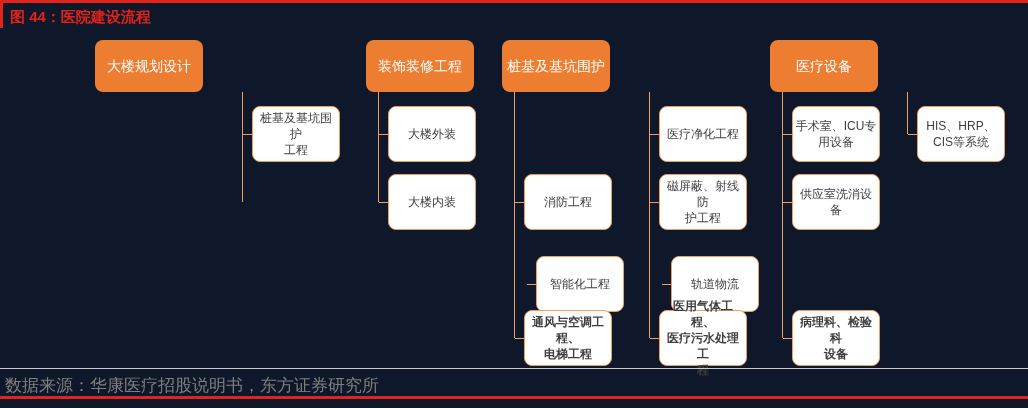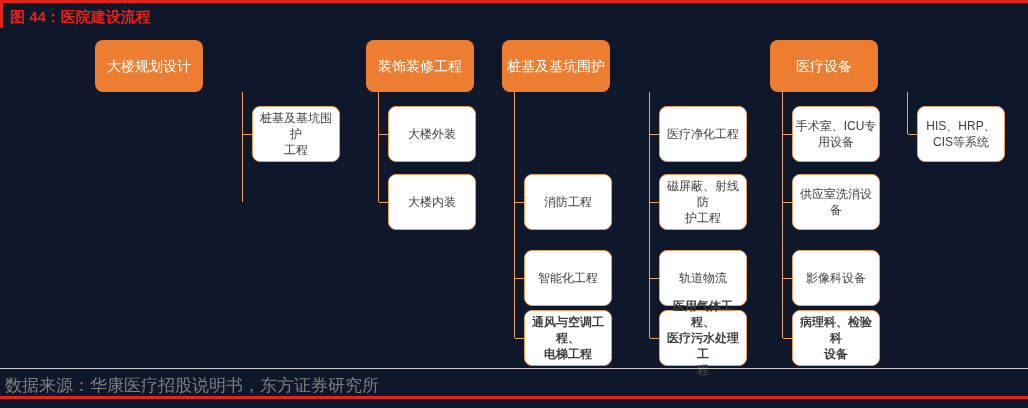--- a/index.html
+++ b/index.html
@@ -18,21 +18,21 @@
   .v1{height:42px;}
   .v2{height:110px;}
   .v4{height:246px;}
   .sub-box{position:absolute;left:22px;width:88px;height:56px;box-sizing:border-box;
            border:1px solid #eda05e;border-radius:8px;background:#ffffff;
            color:#3f3f3f;font-size:12px;line-height:1.35;display:flex;align-items:center;justify-content:center;
            text-align:center;white-space:pre-line;padding:1px 2px;}
   .sub-box::before{content:"";position:absolute;left:-10px;top:50%;width:10px;height:1px;background:#eda05e;}
   .r0{top:66px;}
   .r1{top:134px;}
-  .r2{top:210px;}
+  .r2{top:216px;margin-left:12px;}
   .r3{top:270px;font-weight:bold;}
 
   .footer-divider{position:absolute;left:0;top:368px;width:1028px;height:1px;background:#cccccc;}
   .source-note{position:absolute;left:5px;top:374px;font-size:17px;color:#7f7f7f;white-space:nowrap;}
   .bottom-rule{position:absolute;left:0;top:396px;width:1028px;height:3px;background:#e2231a;}
 </style>
 </head>
 <body>
 
 <div class="canvas">
@@ -76,21 +76,20 @@
 医疗污水处理工
 程</div>
   </div>
 
   <div class="col" style="left:770px">
     <div class="main-box">医疗设备</div>
     <div class="vline v4"></div>
     <div class="sub-box r0">手术室、ICU专
 用设备</div>
     <div class="sub-box r1">供应室洗消设备</div>
-    <div class="sub-box r2">影像科设备</div>
     <div class="sub-box r3">病理科、检验科
 设备</div>
   </div>
 
   <div class="col" style="left:895px">
     <div class="vline v1"></div>
     <div class="sub-box r0">HIS、HRP、
 CIS等系统</div>
   </div>
 

